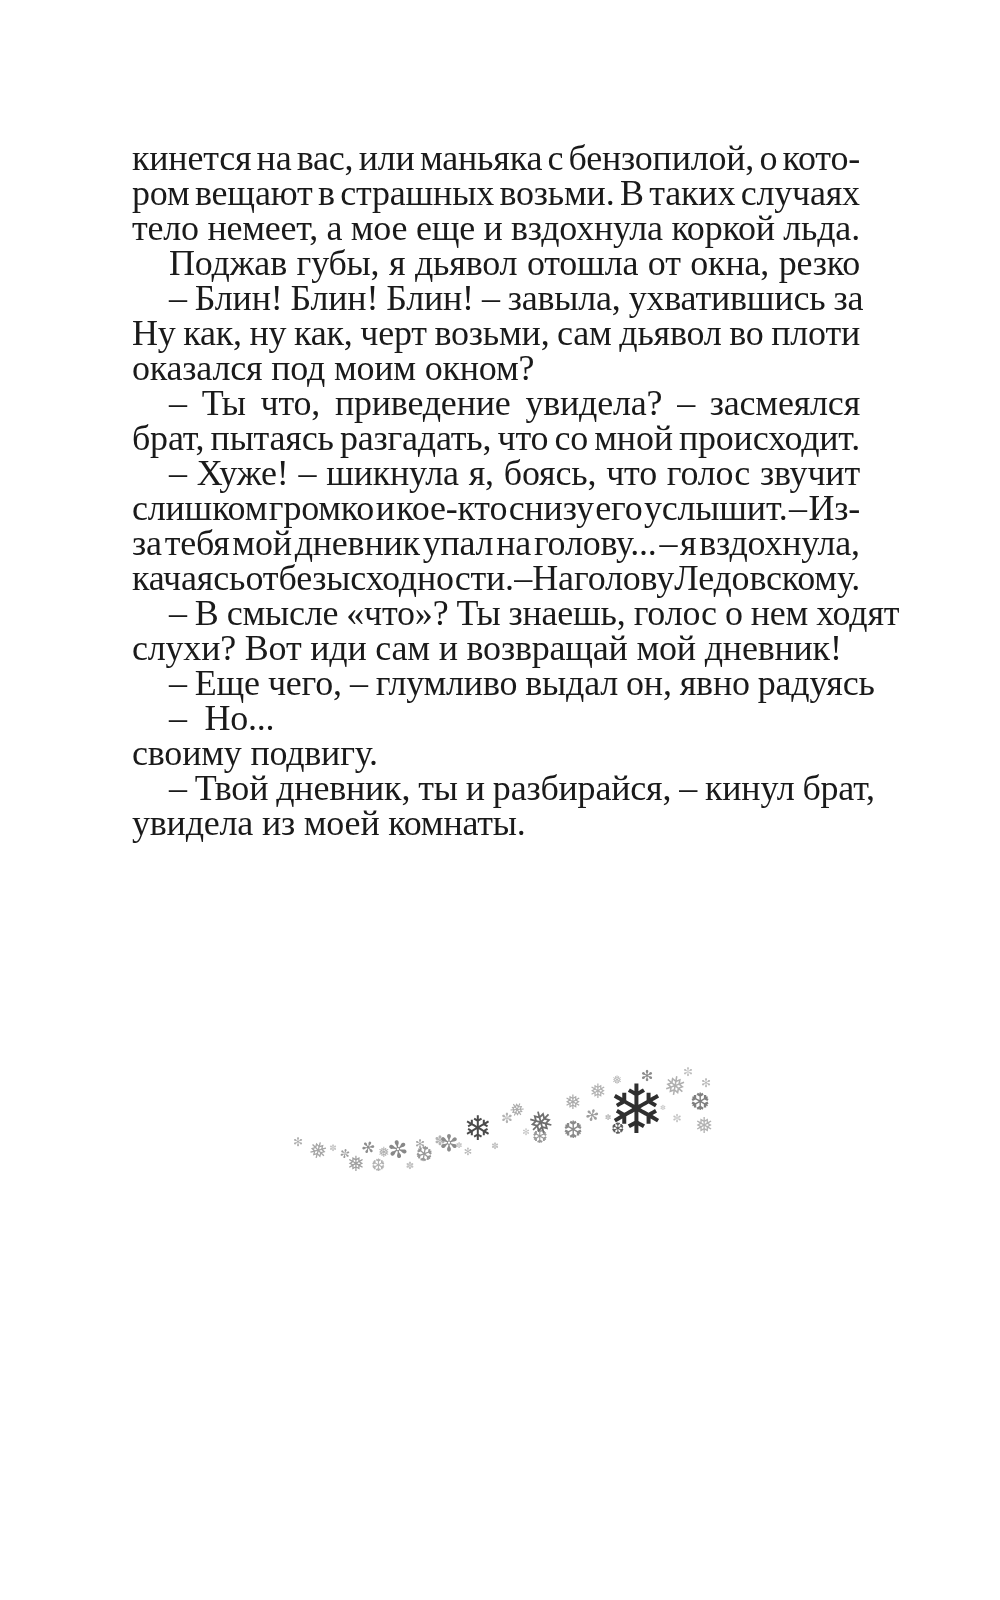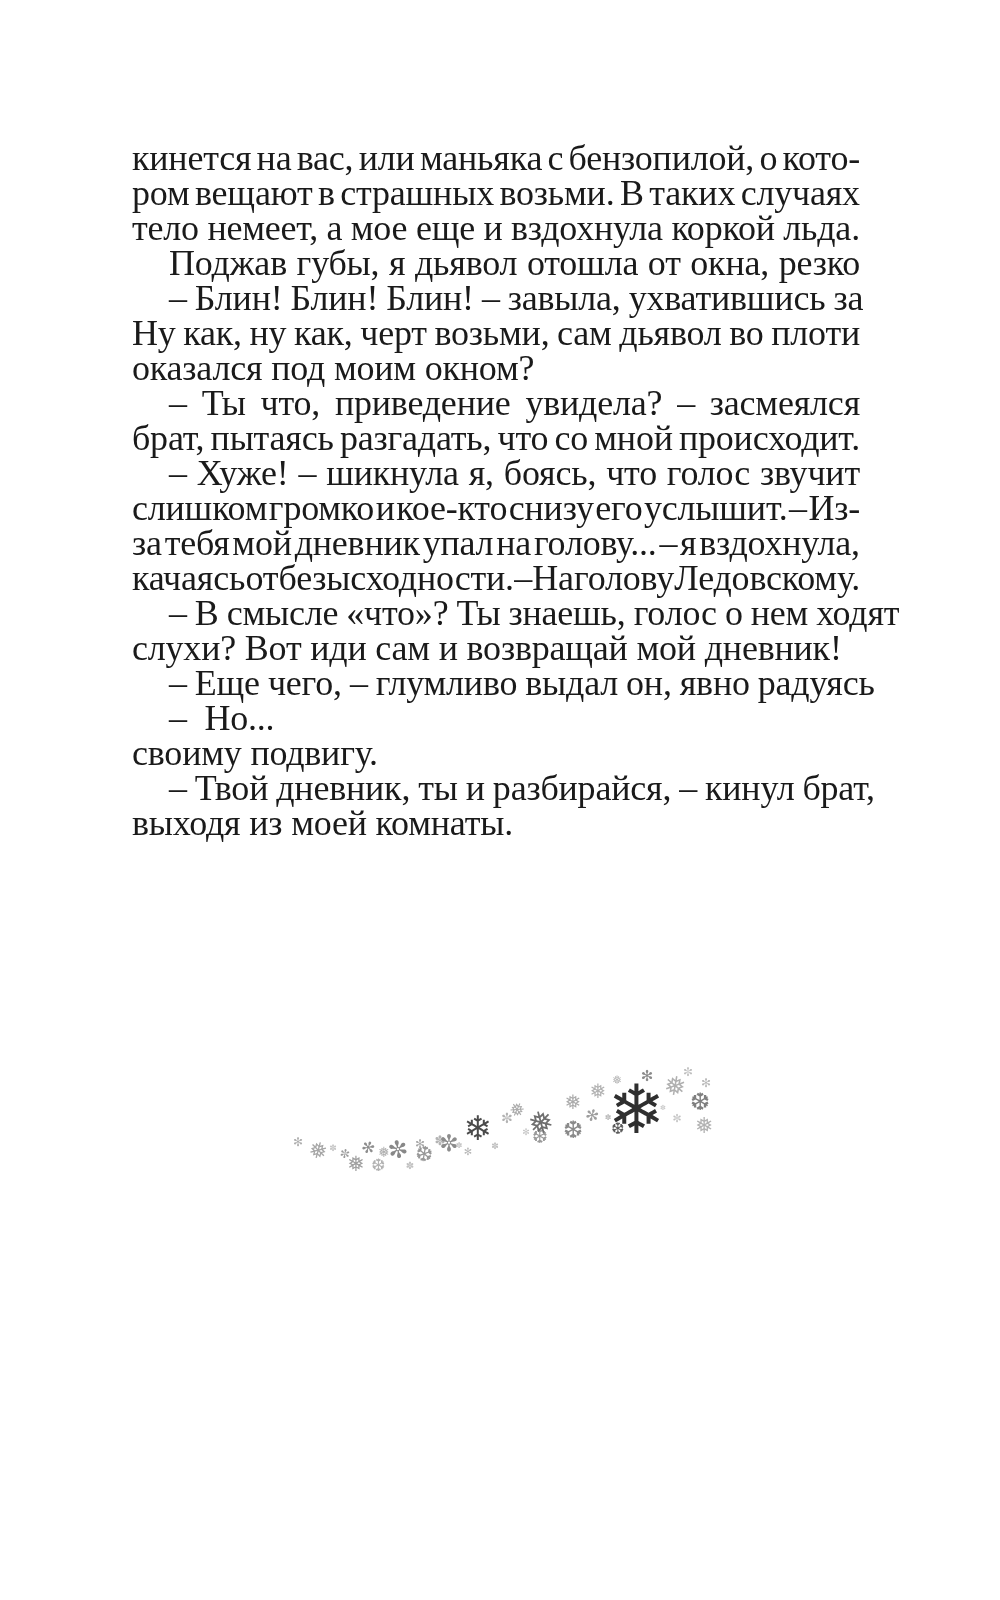--- a/index.html
+++ b/index.html
@@ -204,21 +204,21 @@
         <span>–</span>
         <span>Твой</span>
         <span>дневник,</span>
         <span>ты</span>
         <span>и</span>
         <span>разбирайся,</span>
         <span>–</span>
         <span>кинул</span>
         <span>брат,</span>
       </div>
-      <div class="line">выходя из моей комнаты.</div>
+      <div class="line">увидела из моей комнаты.</div>
     </div>
   <div class="ornament">
       <span class="flake" style="left: 298px; top: 1142px; font-size: 12px; color: rgb(176, 176, 176); transform: translate(-50%, -50%) rotate(0deg);">✻</span>
       <span class="flake" style="left: 318px; top: 1151px; font-size: 22px; color: rgb(166, 166, 166); transform: translate(-50%, -50%) rotate(15deg);">❅</span>
       <span class="flake" style="left: 333px; top: 1148px; font-size: 9px; color: rgb(198, 198, 198); transform: translate(-50%, -50%) rotate(0deg);">✽</span>
       <span class="flake" style="left: 345px; top: 1154px; font-size: 12px; color: rgb(154, 154, 154); transform: translate(-50%, -50%) rotate(10deg);">✼</span>
       <span class="flake" style="left: 356px; top: 1164px; font-size: 21px; color: rgb(158, 158, 158); transform: translate(-50%, -50%) rotate(0deg);">❅</span>
       <span class="flake" style="left: 368px; top: 1148px; font-size: 16px; color: rgb(142, 142, 142); transform: translate(-50%, -50%) rotate(20deg);">✻</span>
       <span class="flake" style="left: 378px; top: 1165px; font-size: 17px; color: rgb(178, 178, 178); transform: translate(-50%, -50%) rotate(0deg);">❆</span>
       <span class="flake" style="left: 384px; top: 1152px; font-size: 14px; color: rgb(171, 171, 171); transform: translate(-50%, -50%) rotate(0deg);">❅</span>

